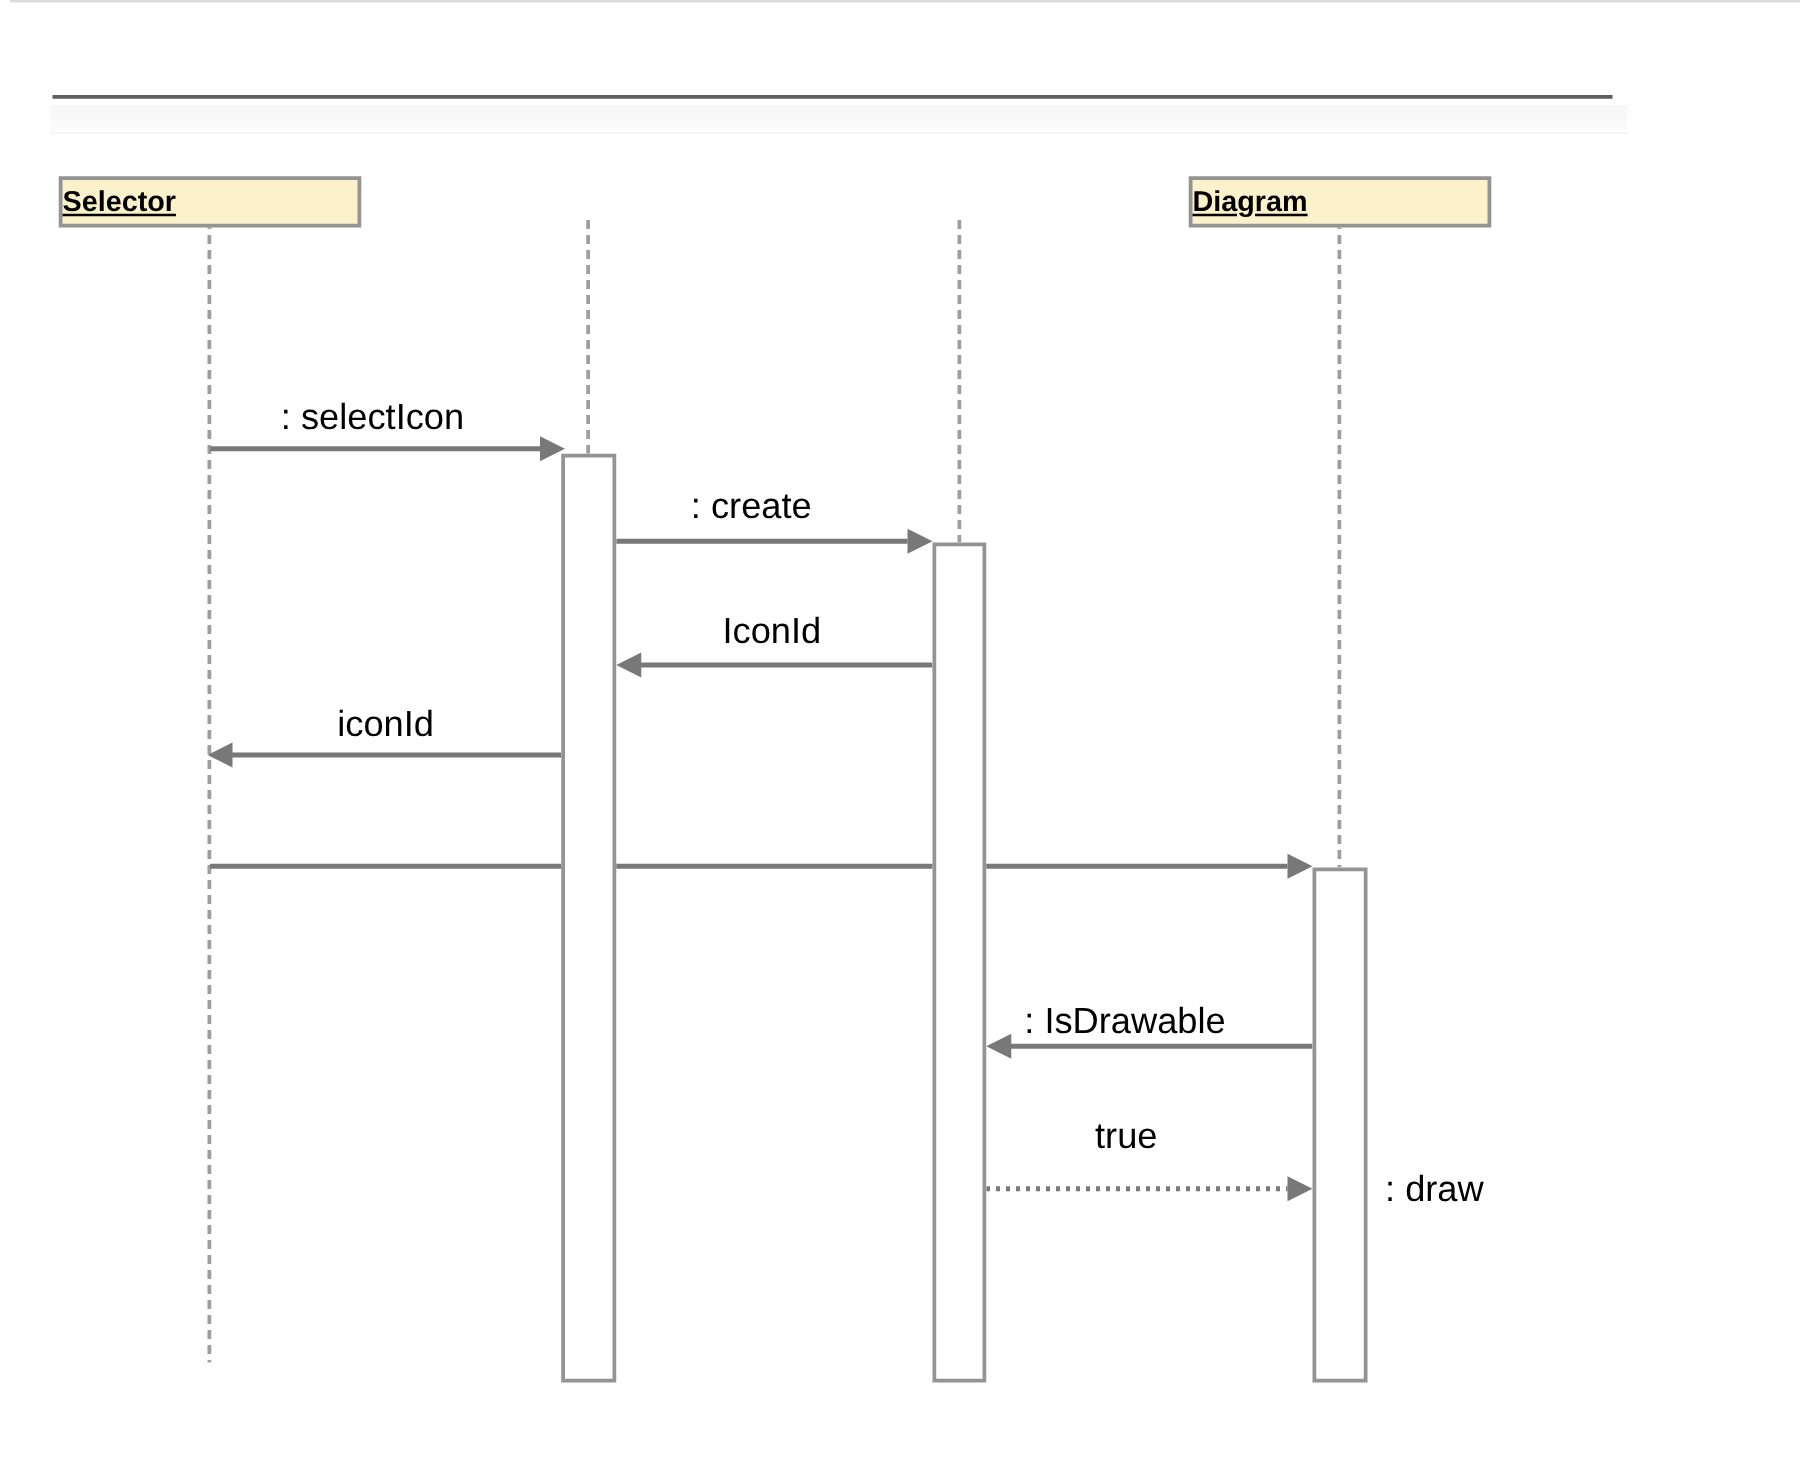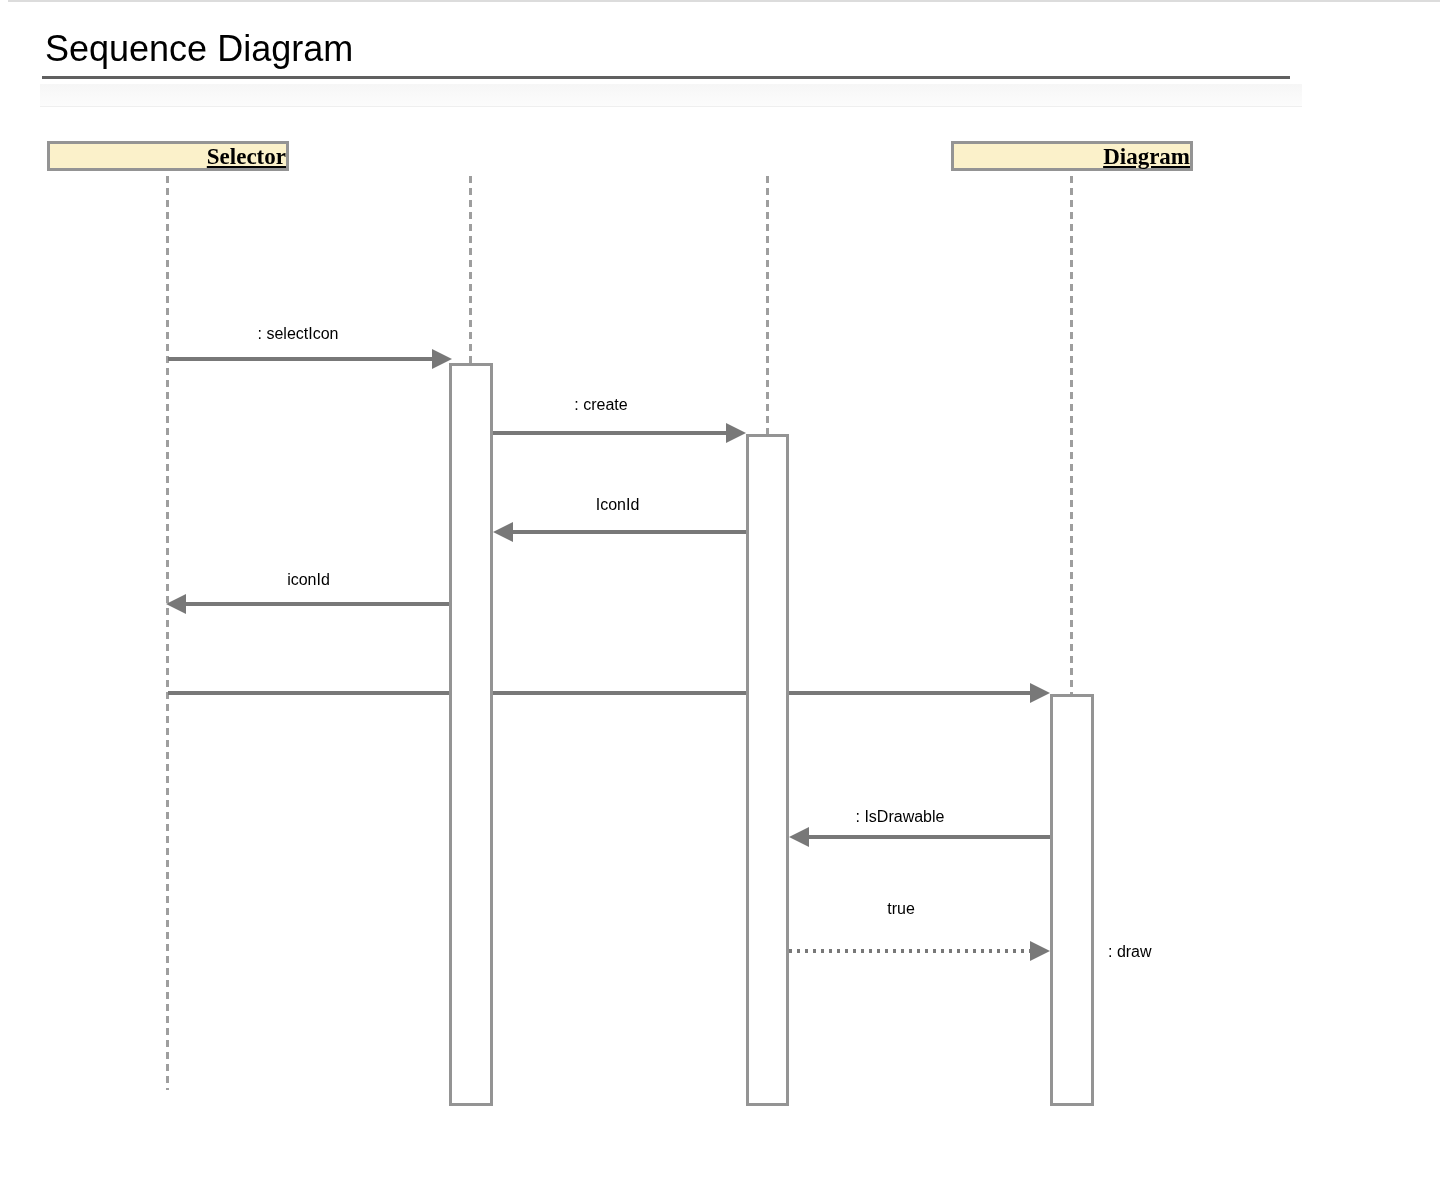--- a/index.html
+++ b/index.html
@@ -6,48 +6,47 @@
   .stage{
     position:relative;width:1440px;height:1182px;background:#fff;overflow:hidden;
     font-family:"Liberation Sans","DejaVu Sans",sans-serif;color:#000;
   }
   .top-hairline{position:absolute;left:8px;top:0;width:1432px;height:2px;background:#dcdcdc;}
   .title{position:absolute;left:45px;top:28px;margin:0;font-size:36px;font-weight:400;letter-spacing:0;}
   .title-rule{position:absolute;left:42px;top:76px;width:1248px;height:3px;background:var(--title-rule,#606060);}
   .title-band{position:absolute;left:40px;top:84px;width:1262px;height:22px;
     background:linear-gradient(#f6f6f6,#fcfcfc);border-bottom:1px solid #efefef;}
 
-  .actor{position:absolute;top:141px;width:242px;height:30px;box-sizing:border-box;
+  .actor{position:absolute;top:141px;width:242px;height:41px;box-sizing:border-box;
     background:var(--actor-fill,#FBF1CA);border:3px solid var(--shape-border,#949494);
-    display:flex;align-items:center;justify-content:flex-end;z-index:2;font-family:Liberation Serif, serif;}
+    display:flex;align-items:center;justify-content:flex-start;z-index:2;}
   .actor-label{font-size:23px;font-weight:bold;text-decoration:underline;line-height:1;}
 
   .lifeline{position:absolute;width:3px;z-index:0;
     background:repeating-linear-gradient(180deg,var(--lifeline,#9E9E9E) 0 7px,transparent 7px 12px);}
 
   .bar{position:absolute;box-sizing:border-box;background:#fff;
     border:3px solid var(--shape-border,#949494);z-index:2;}
 
   .mline{position:absolute;height:4px;background:var(--line,#787878);z-index:1;}
   .mline.dotted{background:repeating-linear-gradient(90deg,var(--line,#787878) 0 3px,transparent 3px 8px);}
   .ah{position:absolute;width:0;height:0;border-top:10px solid transparent;
     border-bottom:10px solid transparent;z-index:1;}
   .ah.right{border-left:20px solid var(--line,#787878);}
   .ah.left{border-right:20px solid var(--line,#787878);}
 
-  .mlabel{position:absolute;font-size:16px;line-height:26px;text-align:center;z-index:3;white-space:nowrap;}
+  .mlabel{position:absolute;font-size:29px;line-height:26px;text-align:center;z-index:3;white-space:nowrap;}
   .mlabel.plain{text-align:left;}
 </style>
 </head>
 <body>
 
 <div class="stage">
 
   <div class="top-hairline"></div>
-  <h1 class="title">Sequence Diagram</h1>
   <div class="title-rule"></div>
   <div class="title-band"></div>
 
   <div class="lifeline" style="left:166px;top:176px;height:914px"></div>
   <div class="lifeline" style="left:469px;top:176px;height:187px"></div>
   <div class="lifeline" style="left:766px;top:176px;height:258px"></div>
   <div class="lifeline" style="left:1070px;top:176px;height:518px"></div>
 
   <div class="actor" style="left:47px">
     <span class="actor-label">Selector</span>

